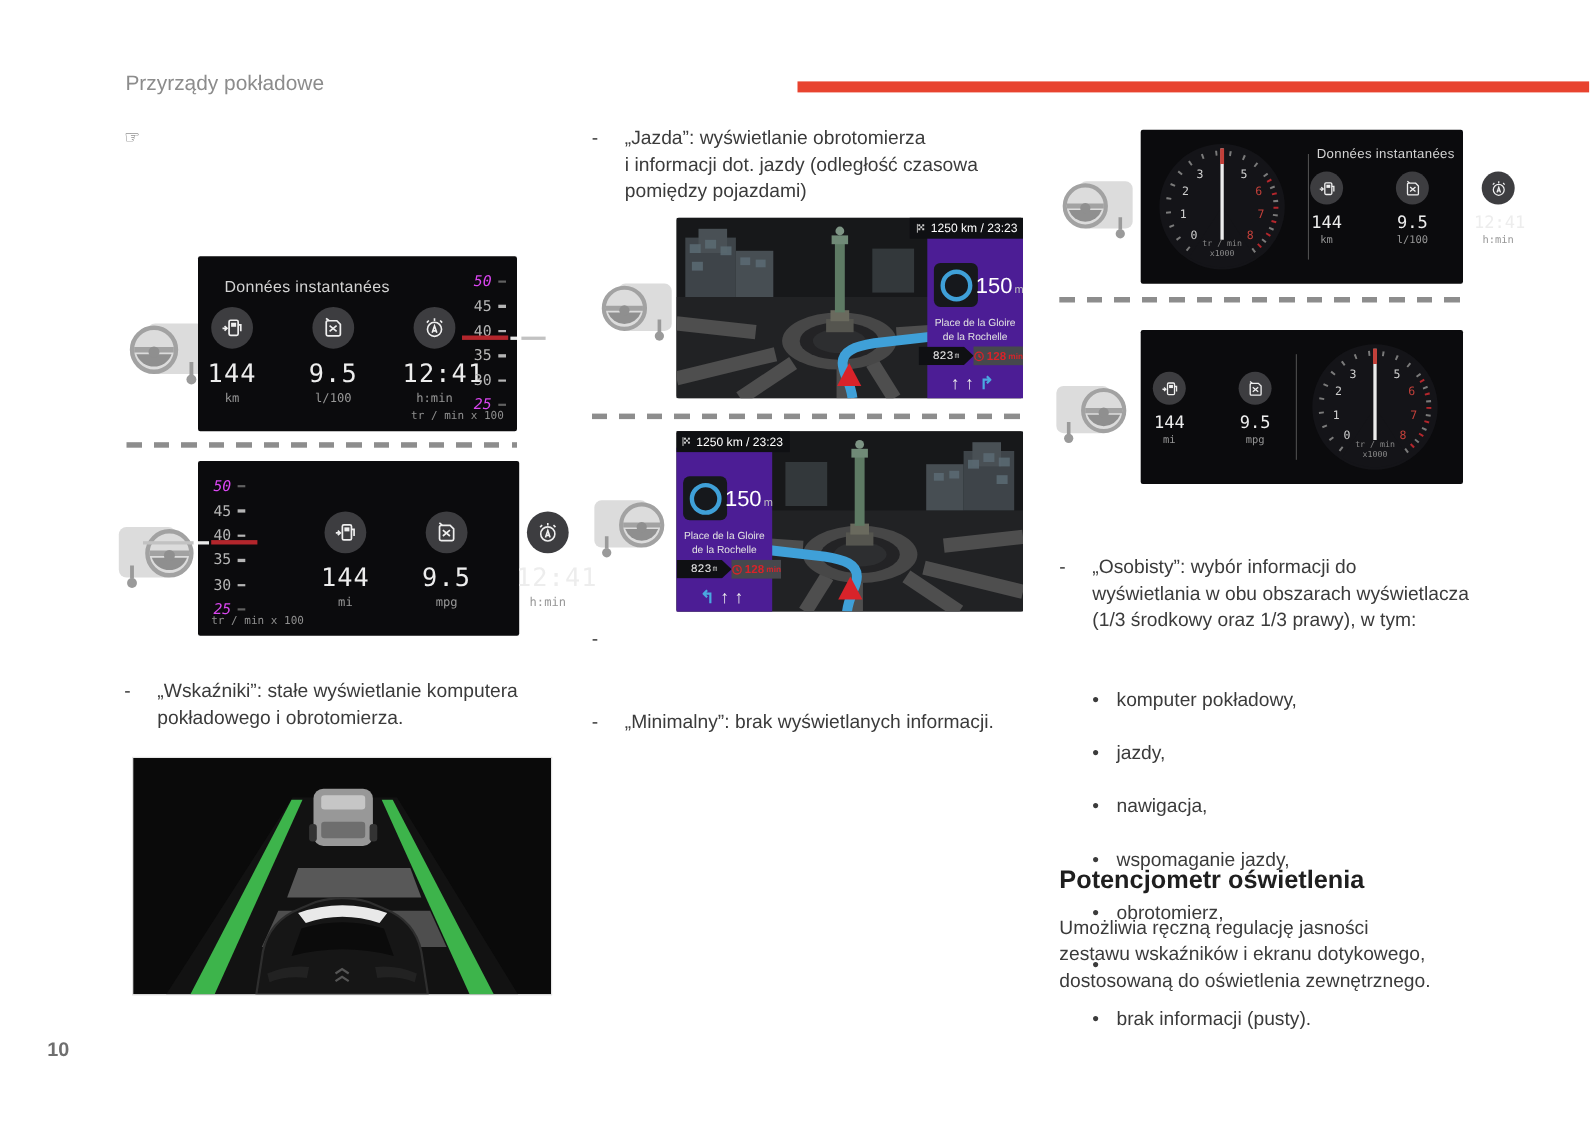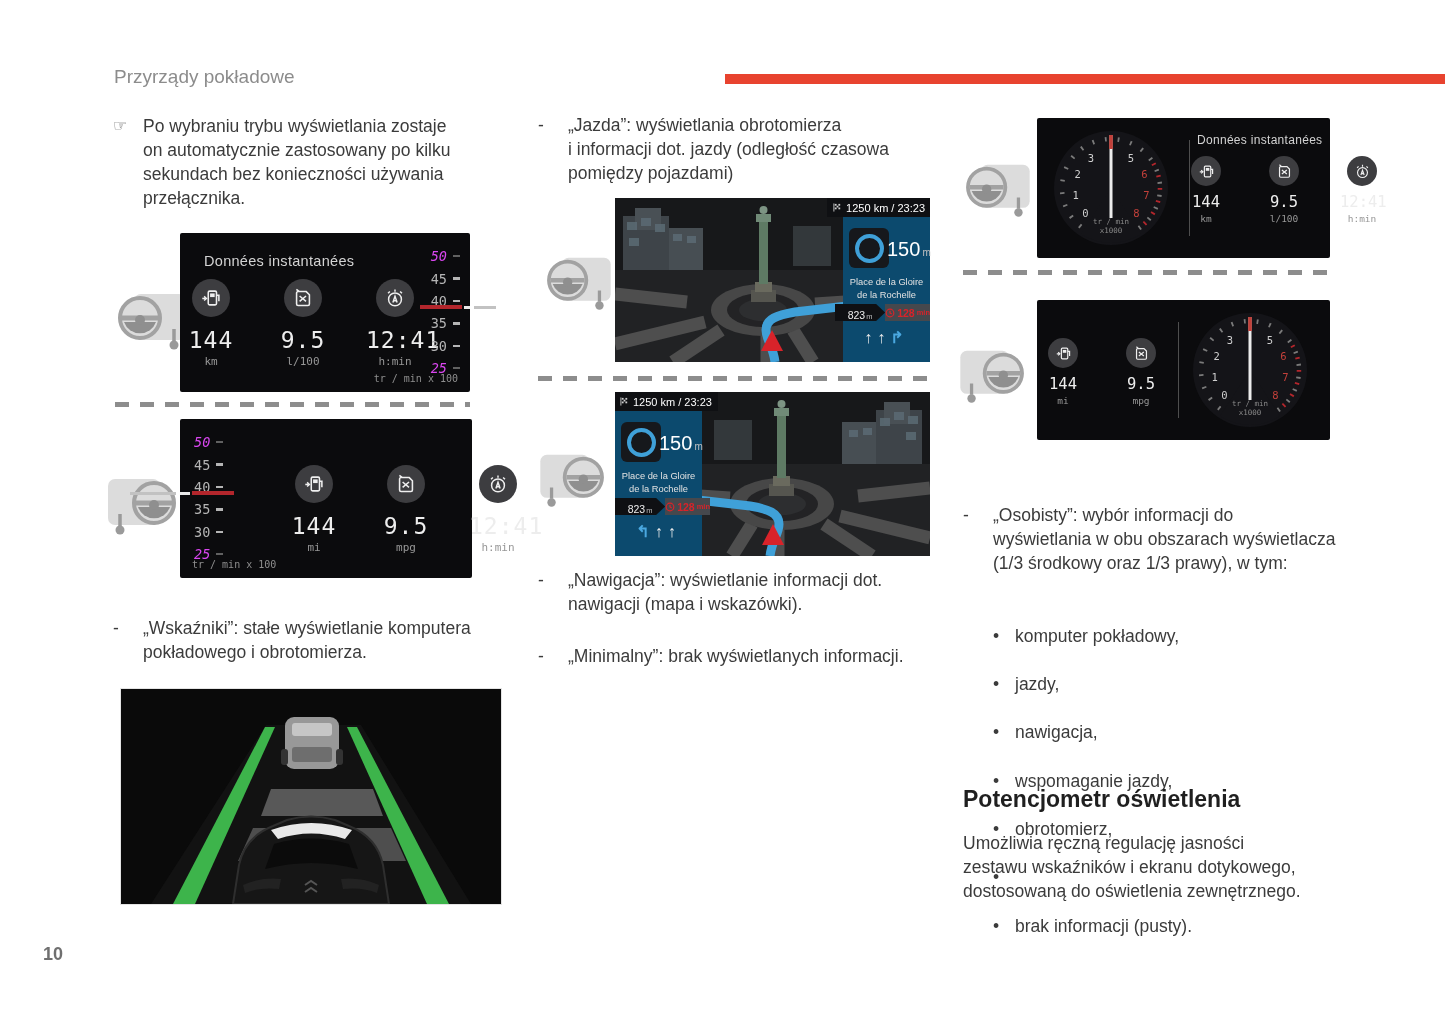--- a/index.html
+++ b/index.html
@@ -41,31 +41,31 @@
   .scale-row.dim .tick{background:#616161;}
   .scale.right .scale-row{justify-content:flex-end;}
   .scale-unit{position:absolute;bottom:8px;font-size:10px;color:#8f8f8f;}
   .redline{position:absolute;height:4px;background:#b3262c;}
   .grayline{position:absolute;height:2.5px;background:#c2c2c2;}
   .whitenotch{position:absolute;height:3px;background:#e9e9e9;}
   .vline{position:absolute;width:1px;background:#4e4e4e;}
   
   .nav-topbar{position:absolute;top:0;height:19px;background:#0f1013;color:#fff;
       font-size:11px;display:flex;align-items:center;gap:4px;padding:0 5px;box-sizing:border-box;}
-  .nav-panel{position:absolute;top:4px;bottom:0;width:87px;background:#0c4a6e;}
+  .nav-panel{position:absolute;top:15px;bottom:0;width:87px;background:#4c1d95;}
   .ring-tile{position:absolute;width:40px;height:40px;background:#16181c;border-radius:6px;
       display:flex;align-items:center;justify-content:center;}
   .ring{width:21px;height:21px;border:4.5px solid #3fa0d8;border-radius:50%;}
   .nav-dist{position:absolute;color:#fff;font-size:20px;text-align:right;}
   .nav-dist .u{font-size:10px;color:#c0c0c0;margin-left:2px;}
   .nav-place{position:absolute;width:87px;text-align:center;font-size:9.3px;color:#e2e2e2;line-height:1.35;}
   .nav-badges{position:absolute;height:17px;display:flex;}
   .badge-dist{width:58px;background:#0f1013;color:#ededed;font-size:10.5px;
-      display:flex;align-items:flex-end;justify-content:center;gap:1px;
-      clip-path:polygon(0 0,82% 0,100% 50%,82% 100%,0 100%);}
+      display:flex;align-items:center;justify-content:center;gap:1px;
+      clip-path:polygon(0 0,82% 0,100% 50%,82% 100%,0 100%);font-family:Liberation Mono, monospace;}
   .badge-dist .u{font-size:7.5px;color:#bdbdbd;}
   .badge-time{flex:1;background:#46484d;color:#d8232a;font-size:10.5px;font-weight:bold;
       display:flex;align-items:center;justify-content:center;gap:2px;}
   .badge-time .u{font-size:7.5px;}
   .nav-arrows{position:absolute;width:87px;text-align:center;font-size:16px;font-weight:bold;
       color:#ececec;letter-spacing:5px;}
   .nav-arrows .turn{color:#4aa8e0;}
 </style>
 </head>
 <body>
@@ -181,24 +181,20 @@
   </defs>
 </svg>
 
 <div class="page">
 
   <div class="abs hdr" style="left:114px;top:66px">Przyrządy pokładowe</div>
   <div class="abs accent" style="left:725px;top:74px;width:720px"></div>
 
   <div class="abs row txt" style="left:113px;top:114px;width:385px">
     <span class="hand">☞</span>
-    <div>Po wybraniu trybu wyświetlania zostaje
-on automatycznie zastosowany po kilku
-sekundach bez konieczności używania
-przełącznika.</div>
   </div>
 
   <svg class="abs" style="left:112px;top:291px" width="76" height="62" viewBox="0 0 76 62">
       <use href="#sym-wheel"></use>
     </svg>
 
   <div class="screen" style="left:180px;top:233px;width:290px;height:159px">
     <div class="scr-title" style="left:24px;top:20px;font-size:14.5px">Données instantanées</div>
     <div class="metrics" style="left:2px;top:46px">
       <div class="m-col">
@@ -336,21 +332,21 @@
     <div>„Wskaźniki”: stałe wyświetlanie komputera
 pokładowego i obrotomierza.</div>
   </div>
 
   <svg class="abs" style="left:120px;top:688px;border:1px solid #e4e4e4" width="380" height="215" viewBox="0 0 380 215">
     <use href="#sym-carview"></use>
   </svg>
 
   <div class="abs row txt" style="left:538px;top:113px;width:400px">
     <span class="marker">-</span>
-    <div>„Jazda”: wyświetlania obrotomierza
+    <div>„Jazda”: wyświetlanie obrotomierza
 i informacji dot. jazdy (odległość czasowa
 pomiędzy pojazdami)</div>
   </div>
 
   <svg class="abs" style="left:541px;top:255px" width="72" height="58" viewBox="0 0 76 62">
       <use href="#sym-wheel"></use>
     </svg>
 
   <div class="screen" style="left:615px;top:198px;width:315px;height:164px">
     <svg class="abs" style="left:0;top:0" width="315" height="164" viewBox="0 0 315 164">
@@ -437,22 +433,20 @@
     <div class="nav-topbar" style="left:0;width:103px">
       <svg width="9" height="9" viewBox="0 0 10 10">
           <use href="#i-flag"></use>
         </svg>
       <span>1250 km / 23:23</span>
     </div>
   </div>
 
   <div class="abs row txt" style="left:538px;top:568px;width:410px">
     <span class="marker">-</span>
-    <div>„Nawigacja”: wyświetlanie informacji dot.
-nawigacji (mapa i wskazówki).</div>
   </div>
   <div class="abs row txt" style="left:538px;top:644px;width:420px">
     <span class="marker">-</span>
     <div>„Minimalny”: brak wyświetlanych informacji.</div>
   </div>
 
   <svg class="abs" style="left:960px;top:162px" width="72" height="58" viewBox="0 0 76 62">
       <use href="#sym-wheel"></use>
     </svg>
 

